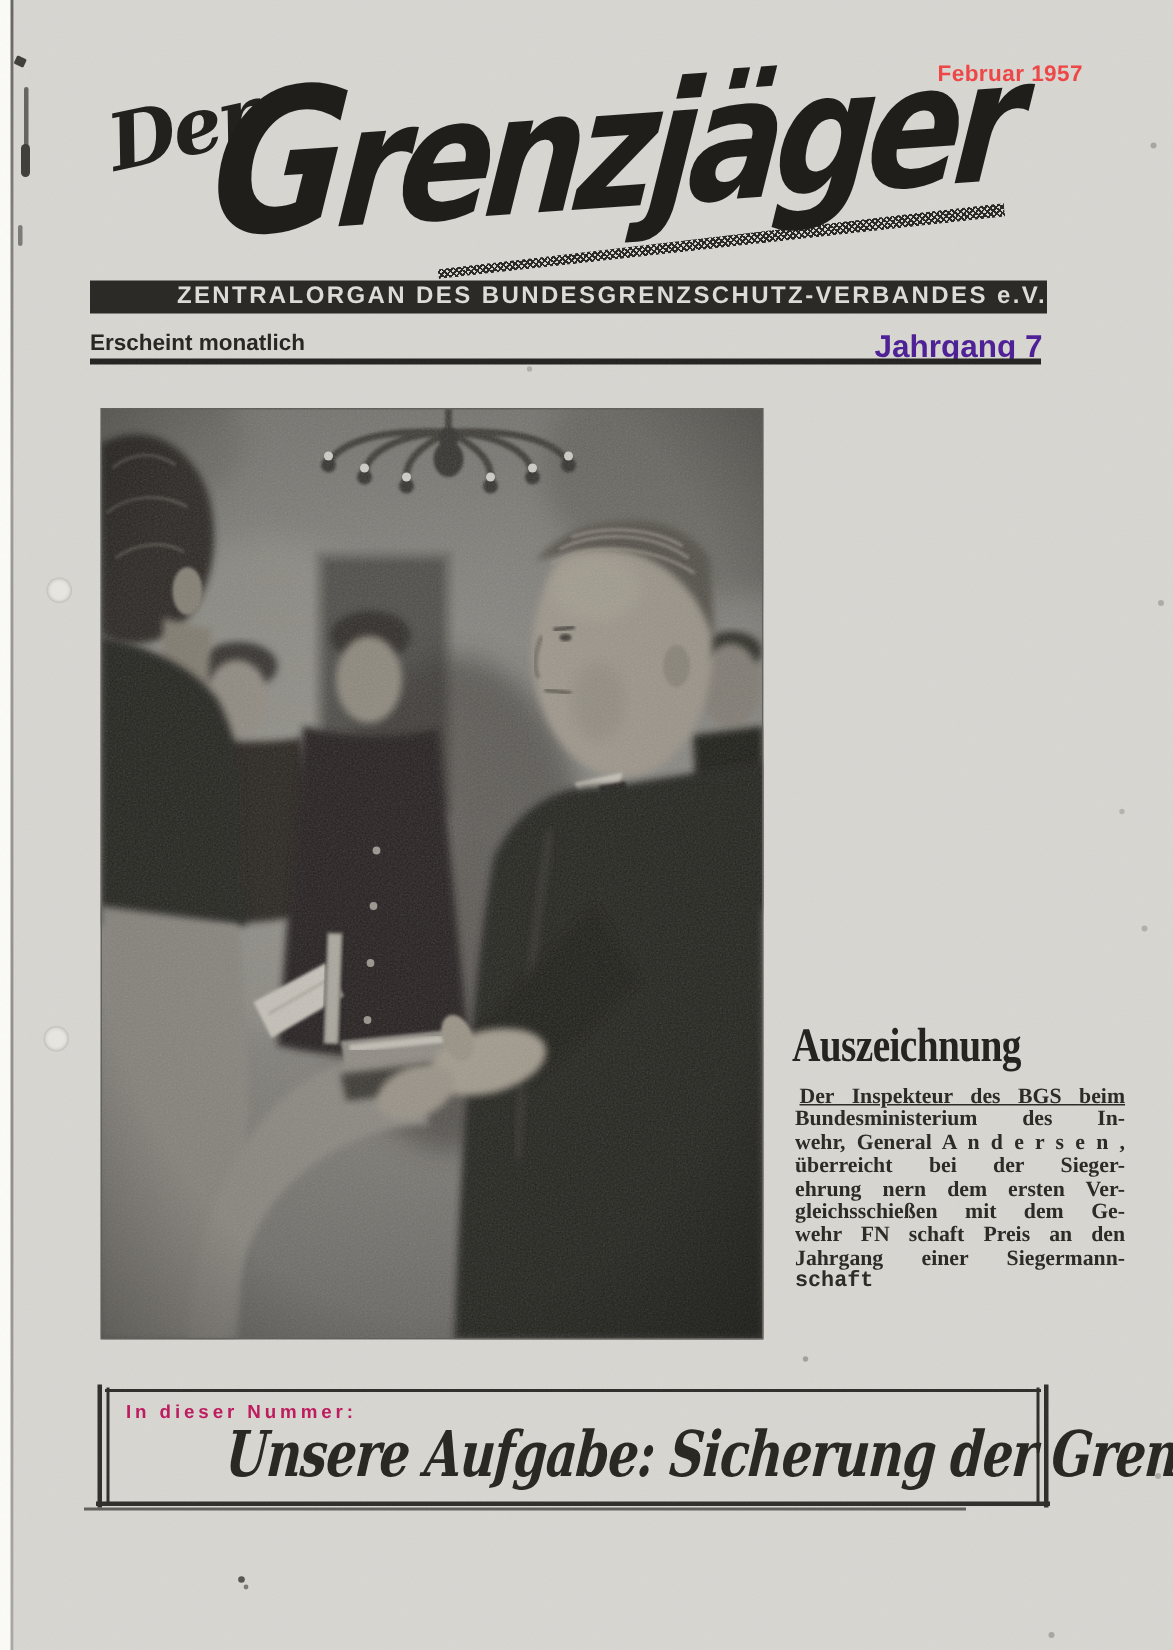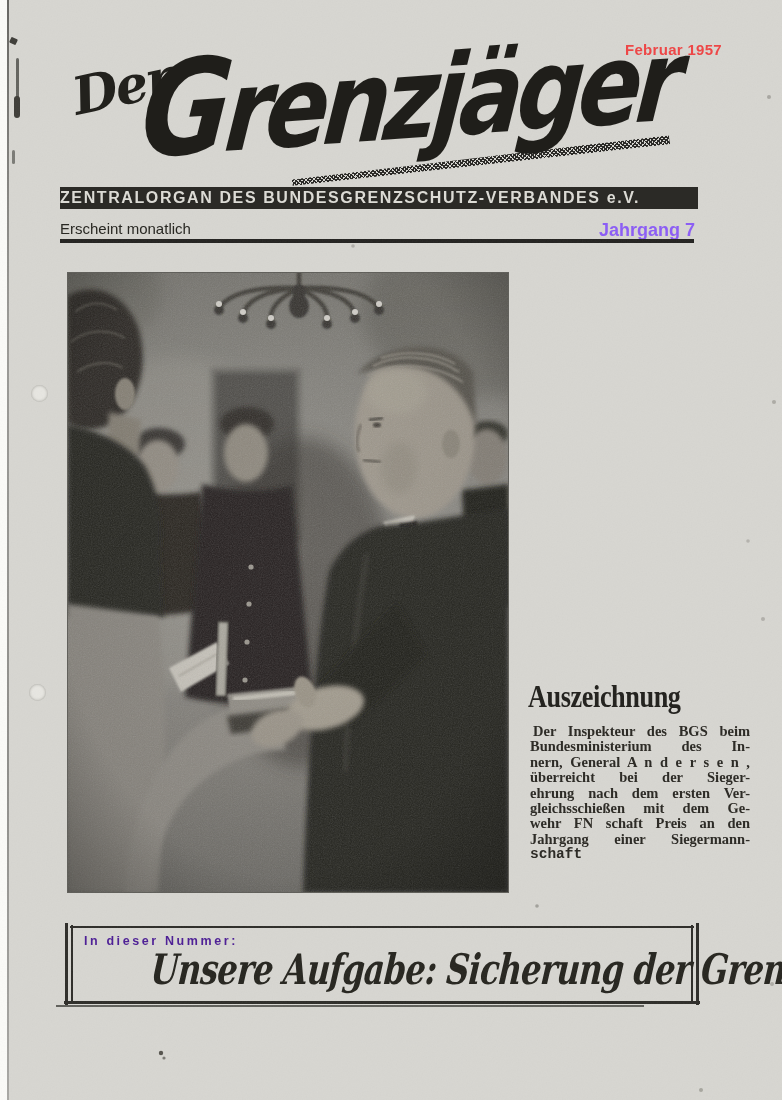--- a/index.html
+++ b/index.html
@@ -39,50 +39,50 @@
                   font-family:"DejaVu Sans",sans-serif;font-style:italic;font-weight:bold;
                   font-size:112px;letter-spacing:-7px;color:#1f1e1a;white-space:nowrap;
                   transform:rotate(-4deg) skewX(-9deg) scaleX(.84);transform-origin:0 90%;}
   .masthead-title::first-letter{font-size:1.17em;}
   .swoosh{position:absolute;left:292px;top:177px;width:380px;height:9px;z-index:2;
           transform:rotate(-6.3deg);transform-origin:0 50%;
           background-image:repeating-linear-gradient(45deg,#2c2b28 0 1.2px,transparent 1.2px 2.8px),
                            repeating-linear-gradient(135deg,#2c2b28 0 1.2px,transparent 1.2px 2.8px);
           clip-path:polygon(0 30%,100% 0,100% 100%,0 100%);}
   .banner{position:absolute;left:60px;top:187px;width:638px;height:22px;background:#2b2a26;
-          z-index:1;display:flex;align-items:center;justify-content:flex-start;}
+          z-index:1;display:flex;align-items:center;justify-content:flex-end;}
   .banner span{font-size:16px;font-weight:bold;letter-spacing:1.6px;color:#dcdbd5;
                white-space:nowrap;}
-  .pub-left{position:absolute;left:60px;top:220px;font-size:15px;font-weight:normal;color:#25241f;}
-  .pub-right{position:absolute;right:87px;top:220px;font-size:18px;font-weight:bold;color:#8b5cf6;}
+  .pub-left{position:absolute;left:60px;top:220px;font-size:15px;font-weight:bold;color:#25241f;}
+  .pub-right{position:absolute;right:87px;top:220px;font-size:21px;font-weight:bold;color:#4c1d95;}
   .header-rule{position:absolute;left:60px;top:239px;width:634px;height:4px;background:#232220;}
   
   .photo{position:absolute;left:67px;top:272px;width:442px;height:621px;}
   
   .article-heading{position:absolute;left:528px;top:678px;margin:0;
                    font-family:"Liberation Serif",serif;font-weight:bold;font-size:32px;
                    letter-spacing:-.5px;color:#21201c;transform:scaleX(.82);transform-origin:0 0;
                    white-space:nowrap;}
   .caption{position:absolute;left:530px;top:724px;width:220px;
            font-family:"Liberation Serif",serif;font-weight:bold;font-size:14.5px;
            line-height:15.4px;color:#2a2823;}
   .cap-line{text-align:justify;text-align-last:justify;white-space:normal;}
-  .cap-line:first-child{padding-left:3px;}
+  .cap-line:first-child{padding-left:3px;text-decoration:underline;}
   .cap-line:last-child{text-align-last:left;font-family:Liberation Mono, monospace;}
   
   .cbox-line{position:absolute;background:#2e2d29;}
   .cbox-top{left:70px;top:926px;width:624px;height:2px;}
   .cbox-bottom-a{left:64px;top:1001px;width:636px;height:2.5px;}
   .cbox-bottom-b{left:56px;top:1005px;width:588px;height:1.5px;opacity:.7;}
   .cbox-left-outer{left:65px;top:923px;width:2.5px;height:82px;}
   .cbox-left-inner{left:71px;top:925px;width:2px;height:78px;}
   .cbox-right-inner{left:691px;top:925px;width:2px;height:78px;}
   .cbox-right-outer{left:696px;top:923px;width:2.5px;height:82px;}
   .contents-kicker{position:absolute;left:84px;top:934px;font-size:12.5px;font-weight:bold;
-                   letter-spacing:2.6px;color:#4c1d95;}
+                   letter-spacing:2.6px;color:#be185d;}
   .contents-headline{position:absolute;left:150px;top:949px;line-height:1;white-space:nowrap;
                      font-family:"DejaVu Serif",serif;font-style:italic;font-weight:bold;
                      font-size:42px;letter-spacing:-1px;color:#26251f;
                      transform:scaleX(.76) skewX(-6deg);transform-origin:0 80%;}
   .paper-grain{position:absolute;left:0;top:0;width:782px;height:1100px;pointer-events:none;}
 </style>
 </head>
 <body>
 
 <div id="page">
@@ -243,23 +243,23 @@
 
     <rect width="442" height="621" filter="url(#grain)" opacity=".2"></rect>
     <rect width="442" height="621" fill="url(#vig)"></rect>
     <rect x="0.5" y="0.5" width="441" height="620" fill="none" stroke="#5f5e59" stroke-width="1"></rect>
   </svg>
 
   <h2 class="article-heading">Auszeichnung</h2>
   <div class="caption">
       <div class="cap-line">Der Inspekteur des BGS beim</div>
       <div class="cap-line">Bundesministerium des In-</div>
-      <div class="cap-line">nern, General A n d e r s e n ,</div>
+      <div class="cap-line">wehr, General A n d e r s e n ,</div>
       <div class="cap-line">überreicht bei der Sieger-</div>
-      <div class="cap-line">ehrung nach dem ersten Ver-</div>
+      <div class="cap-line">ehrung nern dem ersten Ver-</div>
       <div class="cap-line">gleichsschießen mit dem Ge-</div>
       <div class="cap-line">wehr FN schaft Preis an den</div>
       <div class="cap-line">Jahrgang einer Siegermann-</div>
       <div class="cap-line">schaft</div>
     </div>
 
   <div class="cbox-line cbox-top"></div>
   <div class="cbox-line cbox-bottom-a"></div>
   <div class="cbox-line cbox-bottom-b"></div>
   <div class="cbox-line cbox-left-outer"></div>

